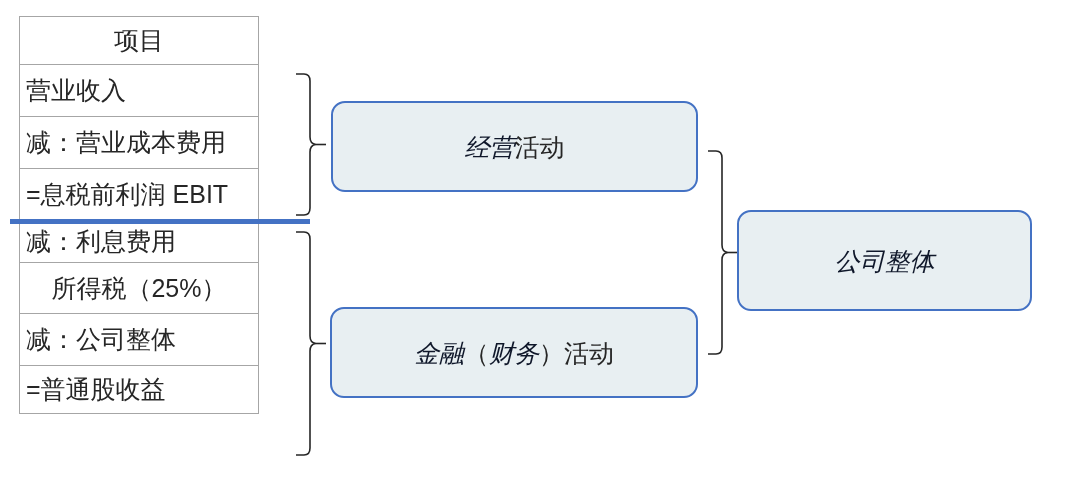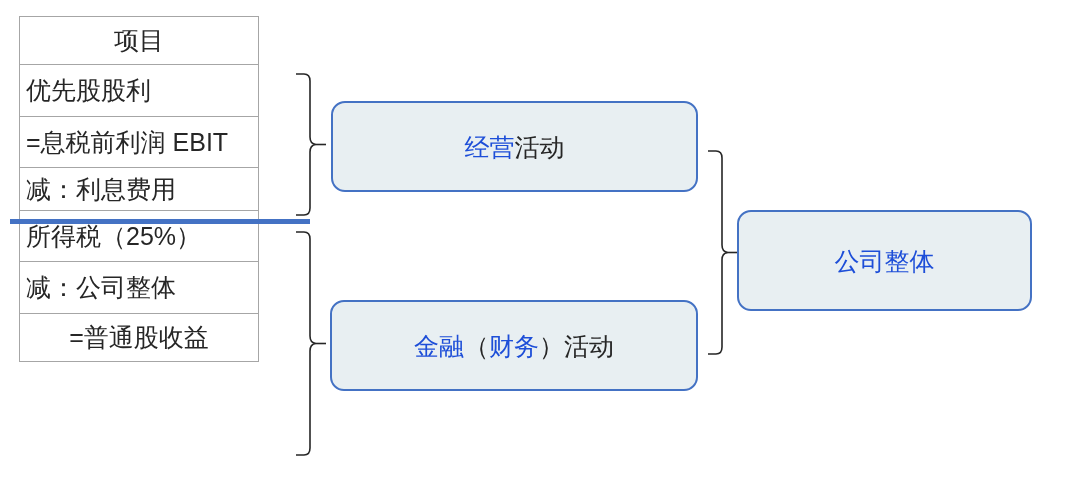--- a/index.html
+++ b/index.html
@@ -31,24 +31,24 @@
     border: 1px solid #a6a6a6;
     padding: 0 6px;
     font-size: 25px;
     color: #262626;
     line-height: 1.0;
     white-space: nowrap;
     overflow: hidden;
   }
   td.r-header { text-align: center; height: 47px; }
   td.r-normal { text-align: left;   height: 51px; }
-  td.r-indent { text-align: left;  height: 50px; padding-right: 10px; }
+  td.r-indent { text-align: center;  height: 50px; padding-right: 10px; }
   td.r-ebit   { text-align: left;   height: 50px; color: #ff0000; margin-top: 15px; }
   td.r-short  { text-align: left;   height: 42px; }
-  td.r-last   { text-align: center;   height: 47px; margin-left: 12px; }
+  td.r-last   { text-align: left;   height: 47px; margin-left: 12px; }
 
   
   #ebit-rule {
     position: absolute;
     left: 10px;
     top: 219px;
     width: 300px;
     height: 5px;
     background: #4472c4;
   }
@@ -64,24 +64,24 @@
     flex-direction: column;
     align-items: center;
     justify-content: center;
     text-align: center;
     color: #262626;
     font-size: 25px;
     line-height: 1.28;
     white-space: nowrap;
   }
   .callout .ln { display: block; }
-  .hl { color: #1d4ed8; }
+  .hl { color: #0f172a; font-style: italic; }
 
   #box-operating { left: 331px; top: 101px;  width: 367px; height: 91px;  }
-  #box-financial { left: 330px; top: 300px;  width: 368px; height: 91px;  }
+  #box-financial { left: 330px; top: 307px;  width: 368px; height: 91px;  }
   #box-total     { left: 737px; top: 210px;  width: 295px; height: 101px; }
 
   
   .brace-svg {
     position: absolute;
     overflow: visible;
   }
   .brace-svg path {
     fill: none;
     stroke: #262626;
@@ -95,21 +95,24 @@
 <body>
 
 <div id="canvas">
 
   <table id="stmt-table">
     <tbody>
       <tr>
         <td class="r-header">项目</td>
       </tr>
       <tr>
-        <td class="r-normal">优先股股利</td>
+        <td class="r-normal">营业收入</td>
+      </tr>
+      <tr>
+        <td class="r-normal">减：营业成本费用</td>
       </tr>
       <tr>
         <td class="r-ebit">=息税前利润 EBIT</td>
       </tr>
       <tr>
         <td class="r-short">减：利息费用</td>
       </tr>
       <tr>
         <td class="r-indent">所得税（25%）</td>
       </tr>

